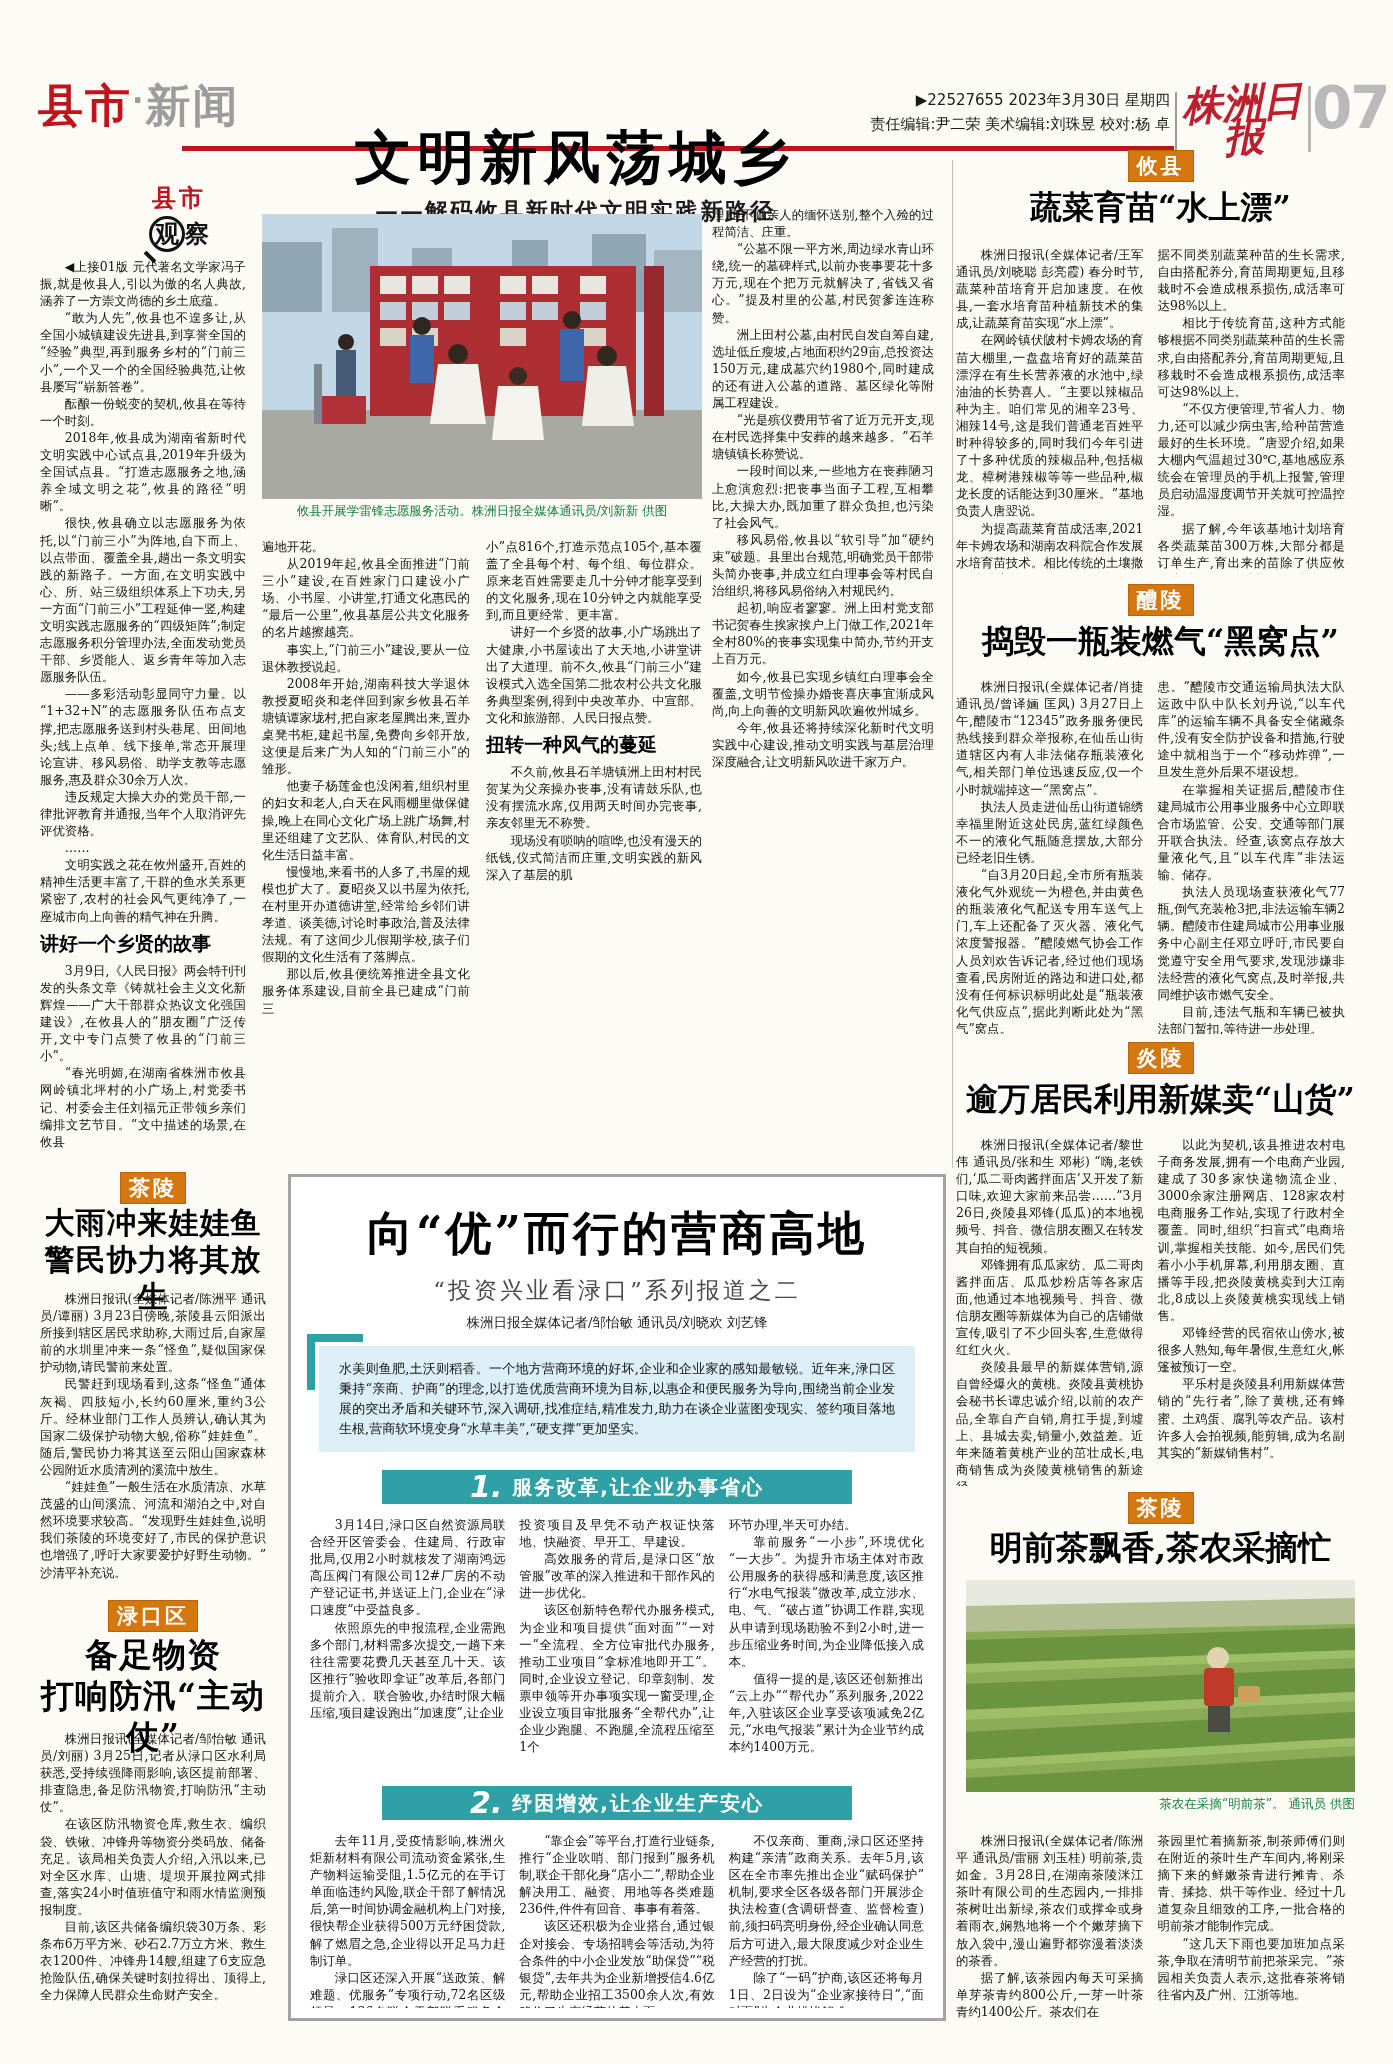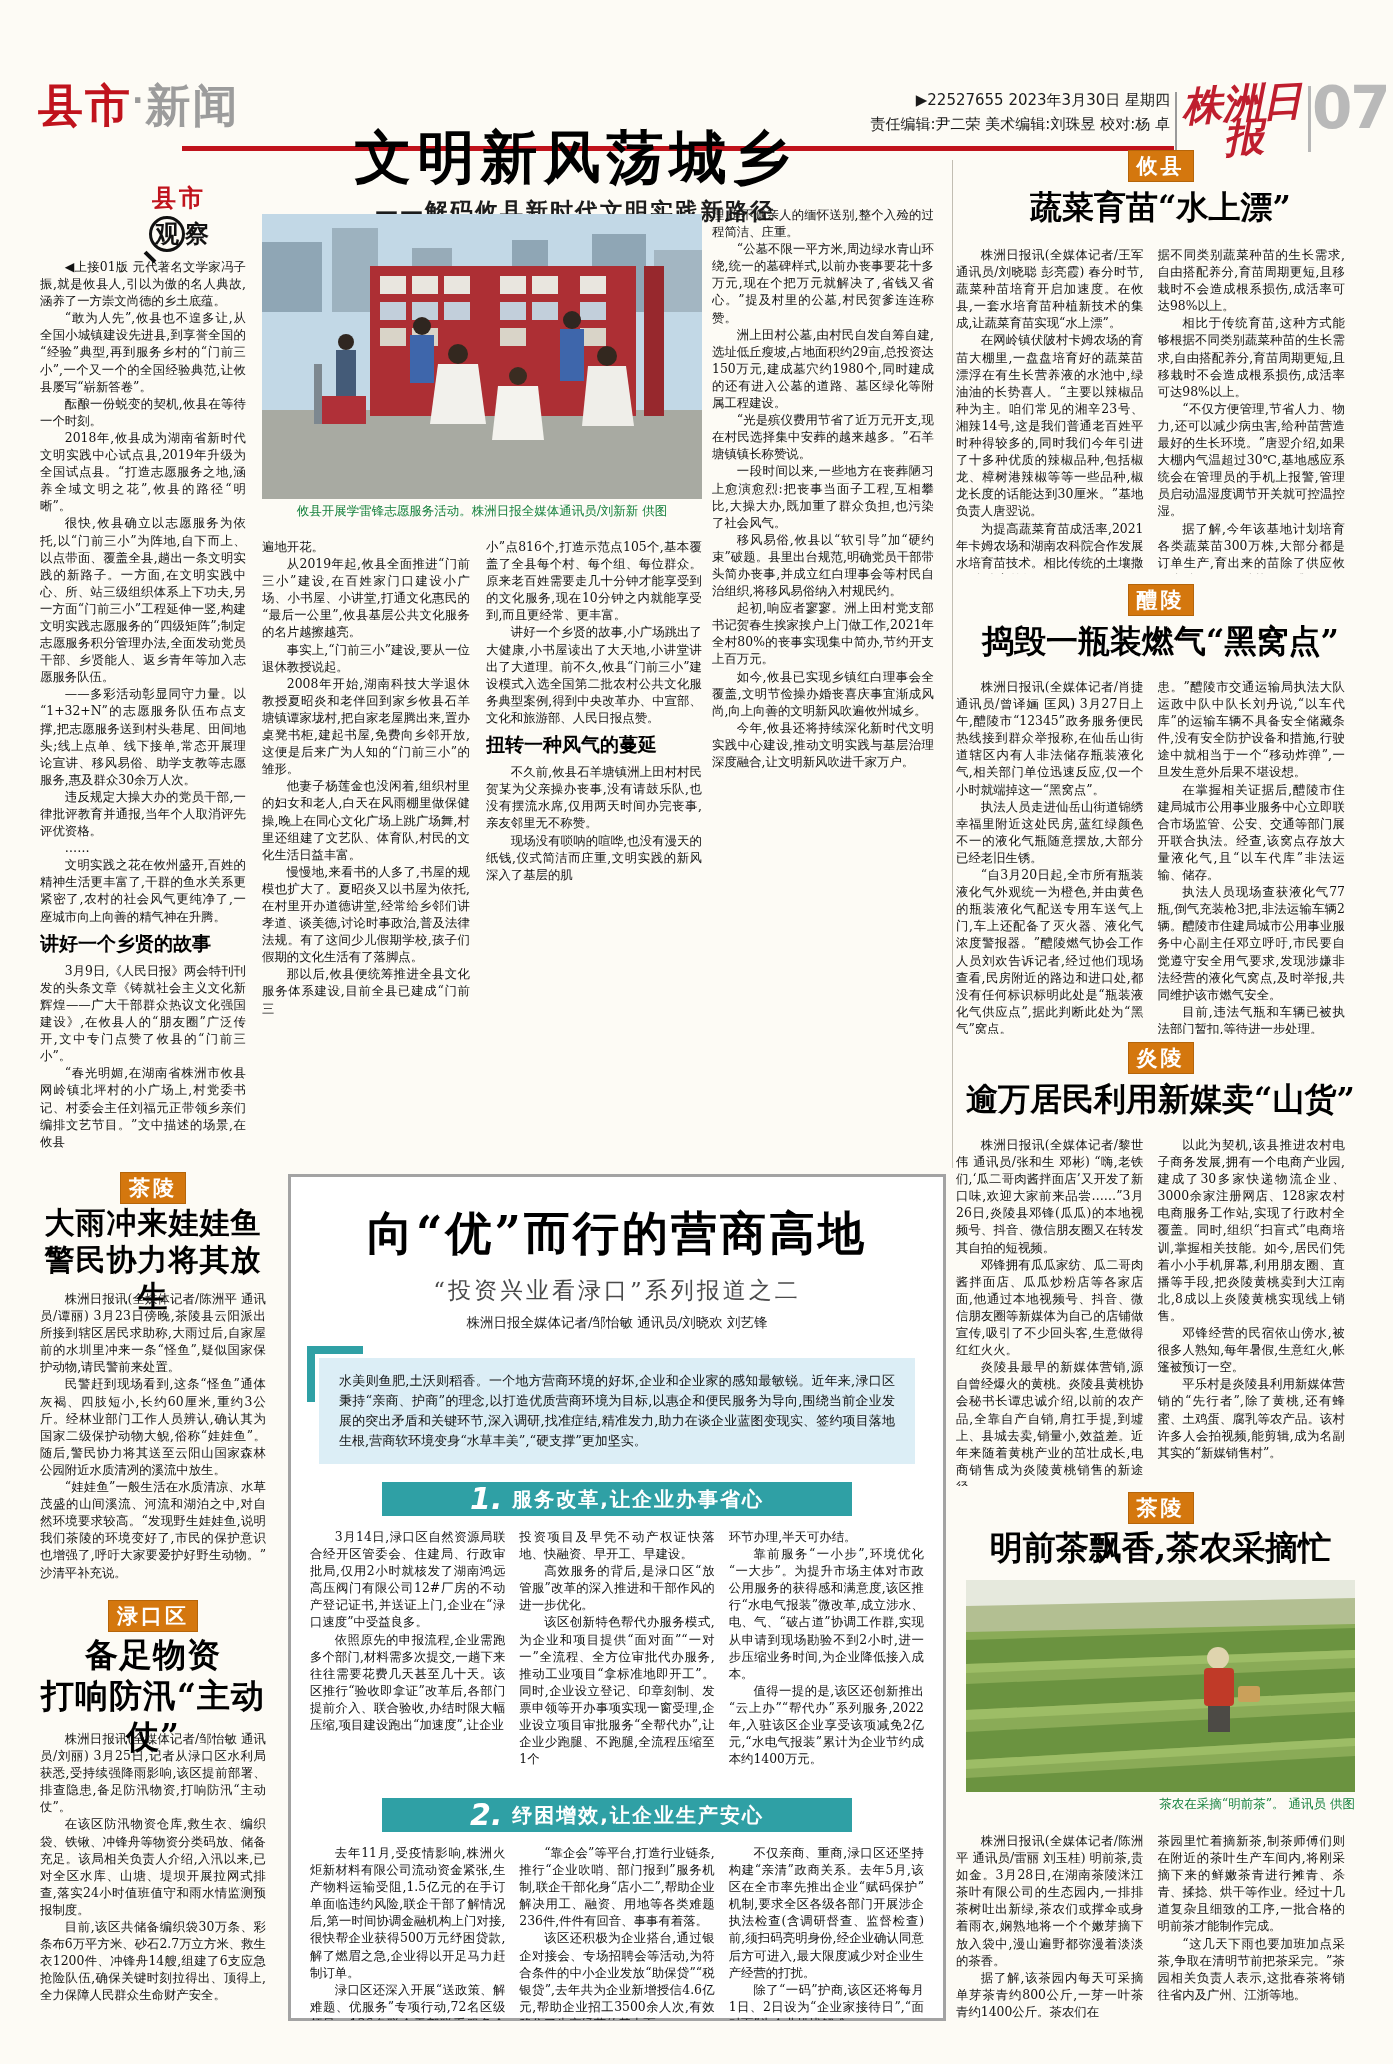--- a/index.html
+++ b/index.html
@@ -46,21 +46,21 @@
   
   .rdivider{left:952px;top:160px;width:1px;height:1008px;background:#c2bdb2;}
   .rhead{left:966px;width:389px;text-align:center;font-weight:700;color:#000;}
   .rcols{left:956px;width:389px;display:flex;gap:14px;}
   .rcols .coltext{flex:1;}
   
   .feature{left:288px;top:1174px;width:652px;height:841px;border:3px solid #a3a3a3;background:#fff;}
   .f-head{margin-top:26px;text-align:center;font-weight:900;font-size:46px;letter-spacing:3px;color:#000;}
   .f-series{margin-top:10px;text-align:center;font-size:23px;color:#4a4a4a;letter-spacing:3px;}
   .f-byline{margin-top:8px;text-align:center;font-size:13.5px;color:#222;}
-  .f-intro{position:relative;margin:26px auto 0;width:556px;background:#dceef6;padding:13px 20px;font-size:13px;line-height:20px;text-align:justify;}
+  .f-intro{position:relative;margin:14px auto 0;width:556px;background:#dceef6;padding:13px 20px;font-size:13px;line-height:20px;text-align:justify;}
   .f-intro::before{content:"";position:absolute;left:-12px;top:-12px;width:48px;height:48px;border-left:8px solid #2fa0a5;border-top:8px solid #2fa0a5;}
   .f-banner{margin:18px auto 0;width:470px;height:34px;background:#2fa0a5;color:#fff;display:flex;align-items:center;justify-content:center;gap:10px;font-family:"DejaVu Sans",sans-serif;}
   .f-banner .num{font-size:30px;font-weight:900;font-style:italic;line-height:30px;}
   .f-banner .ttl{font-size:20px;font-weight:700;letter-spacing:2px;}
   .f-cols{margin:12px auto 0;width:614px;display:flex;gap:14px;}
   .f-cols .coltext{flex:1;}
   
   svg{display:block;}
 </style>
 </head>

